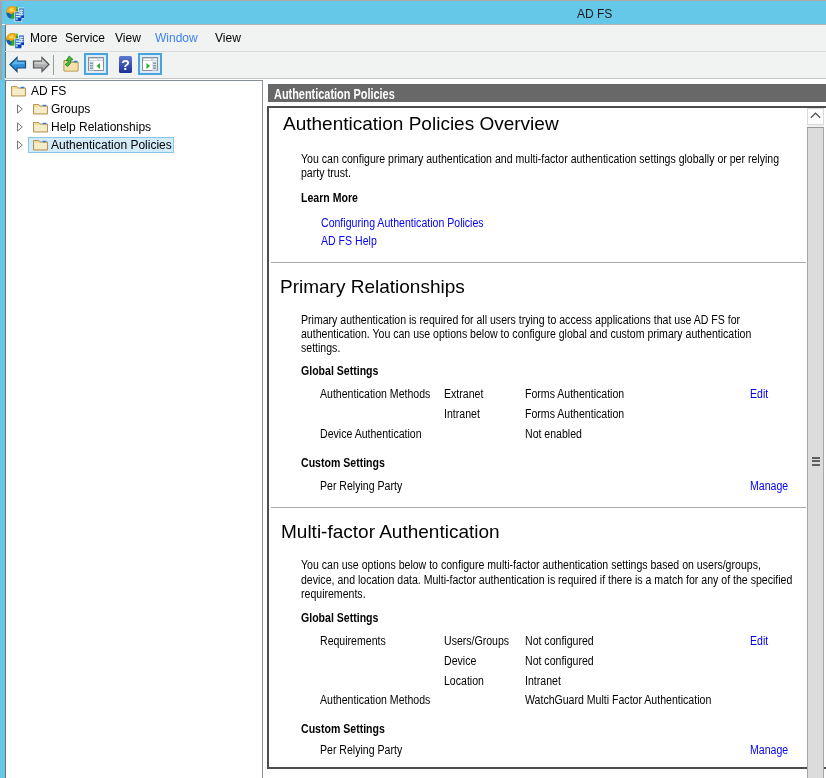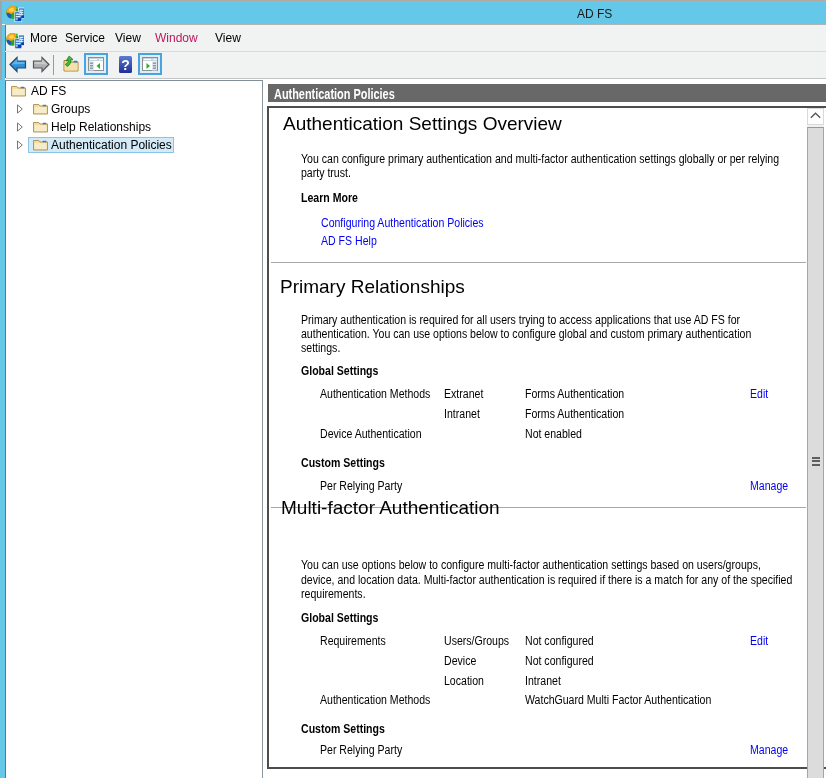--- a/index.html
+++ b/index.html
@@ -57,21 +57,21 @@
  <rect x="12.6" y="9.5" width="3.8" height="1.3" fill="#d6ecfa"></rect>
  <rect x="14.3" y="10.8" width="3" height="2.5" fill="#0a3bb0"></rect>
  <rect x="9.2" y="8.9" width="4.5" height="1.4" fill="#d6ecfa"></rect>
  <rect x="9.2" y="11.2" width="4.5" height="1.4" fill="#d6ecfa"></rect>
  <rect x="9.2" y="13.5" width="1.8" height="1.2" fill="#d6ecfa"></rect>
  <rect x="11.4" y="13.3" width="3.2" height="2.4" fill="#0a3bb0"></rect>
 </svg>
 <div class="abs t12" style="left:30px;top:32px;color:#000">More</div>
 <div class="abs t12" style="left:65px;top:32px;color:#000">Service</div>
 <div class="abs t12" style="left:115px;top:32px;color:#000000">View</div>
-<div class="abs t12" style="left:155px;top:32px;color:#be185d">Window</div>
+<div class="abs t12" style="left:155px;top:32px;color:#3b82f6">Window</div>
 <div class="abs t12" style="left:215px;top:32px;color:#000">View</div>
 
 <div class="abs" style="left:5px;top:52px;width:821px;height:26px;background:#f1f2f2;border-left:1px solid #707070"></div>
 <div class="abs" style="left:6px;top:78px;width:820px;height:1px;background:#c3c4c5"></div>
 
 <svg class="abs" style="left:9px;top:56px" width="18" height="17" viewBox="0 0 18 17">
  <path d="M1 8.5 L8 1.5 L8 5 L16.5 5 L16.5 12 L8 12 L8 15.5 Z" fill="#2e8fd4" stroke="#1a4d7a" stroke-width="1.2"></path>
  <path d="M2.5 8.5 L8 3 L8 6 L15.5 6 L15.5 8 Z" fill="#5cb4ea"></path>
 </svg>
 
@@ -165,42 +165,42 @@
 <div class="abs t12" style="left:31px;top:85px">AD FS</div>
 <div class="abs t12" style="left:51px;top:103px">Groups</div>
 <div class="abs t12" style="left:51px;top:121px">Help Relationships</div>
 <div class="abs t12" style="left:51px;top:139px">Authentication Policies</div>
 
 <div class="abs" style="left:268px;top:84px;width:558px;height:18px;background:#686868"></div>
 <div class="abs" style="left:274px;top:87px;color:#fff;font-size:14px;line-height:14px;font-weight:bold;white-space:nowrap;transform:scaleX(0.78);transform-origin:0 0">Authentication Policies</div>
 
 <div class="abs" style="left:267px;top:106px;width:560px;height:663px;background:#fff;border:2px solid #4d4d4d;border-right:none"></div>
 
-<div class="abs h19" style="left:283px;top:114px">Authentication Settings Overview</div>
+<div class="abs h19" style="left:283px;top:114px">Authentication Policies Overview</div>
 <div class="abs t12 sq" style="left:301px;top:152px;line-height:14px">You can configure primary authentication and multi-factor authentication settings globally or per relying<br>party trust.</div>
 <div class="abs t12 b sq" style="left:301px;top:192px">Learn More</div>
 <div class="abs t12 sq lnk" style="left:321px;top:217px">Configuring Authentication Policies</div>
 <div class="abs t12 sq lnk" style="left:321px;top:235px">AD FS Help</div>
 <div class="abs" style="left:271px;top:262px;width:535px;height:1px;background:#a8a8a8"></div>
 <div class="abs h19" style="left:280px;top:277px">Primary Relationships</div>
 <div class="abs t12 sq" style="left:301px;top:312.5px;line-height:14.2px">Primary authentication is required for all users trying to access applications that use AD FS for<br>authentication. You can use options below to configure global and custom primary authentication<br>settings.</div>
 <div class="abs t12 b sq" style="left:301px;top:365px">Global Settings</div>
 <div class="abs t12 sq" style="left:320px;top:388px">Authentication Methods</div>
 <div class="abs t12 sq" style="left:444px;top:388px">Extranet</div>
 <div class="abs t12 sq" style="left:525px;top:388px">Forms Authentication</div>
 <div class="abs t12 sq lnk" style="left:750px;top:388px">Edit</div>
 <div class="abs t12 sq" style="left:444px;top:408px">Intranet</div>
 <div class="abs t12 sq" style="left:525px;top:408px">Forms Authentication</div>
 <div class="abs t12 sq" style="left:320px;top:427.5px">Device Authentication</div>
 <div class="abs t12 sq" style="left:525px;top:427.5px">Not enabled</div>
 <div class="abs t12 b sq" style="left:301px;top:457px">Custom Settings</div>
 <div class="abs t12 sq" style="left:320px;top:479.5px">Per Relying Party</div>
 <div class="abs t12 sq lnk" style="left:750px;top:479.5px">Manage</div>
 <div class="abs" style="left:271px;top:507px;width:535px;height:1px;background:#a8a8a8"></div>
-<div class="abs h19" style="left:281px;top:498px">Multi-factor Authentication</div>
+<div class="abs h19" style="left:281px;top:522px">Multi-factor Authentication</div>
 <div class="abs t12 sq" style="left:301px;top:558px;line-height:14.5px">You can use options below to configure multi-factor authentication settings based on users/groups,<br>device, and location data. Multi-factor authentication is required if there is a match for any of the specified<br>requirements.</div>
 <div class="abs t12 b sq" style="left:301px;top:612px">Global Settings</div>
 <div class="abs t12 sq" style="left:320px;top:635px">Requirements</div>
 <div class="abs t12 sq" style="left:444px;top:635px">Users/Groups</div>
 <div class="abs t12 sq" style="left:525px;top:635px">Not configured</div>
 <div class="abs t12 sq lnk" style="left:750px;top:635px">Edit</div>
 <div class="abs t12 sq" style="left:444px;top:655px">Device</div>
 <div class="abs t12 sq" style="left:525px;top:655px">Not configured</div>
 <div class="abs t12 sq" style="left:444px;top:674.5px">Location</div>
 <div class="abs t12 sq" style="left:525px;top:674.5px">Intranet</div>

